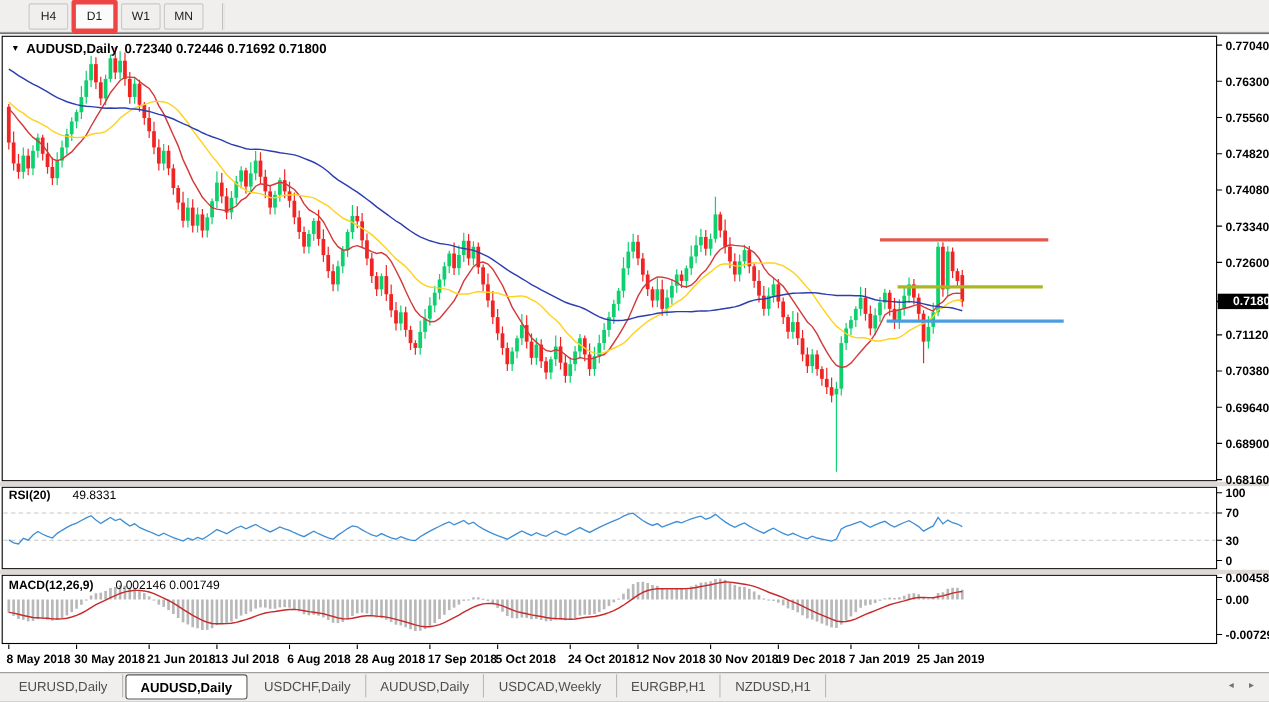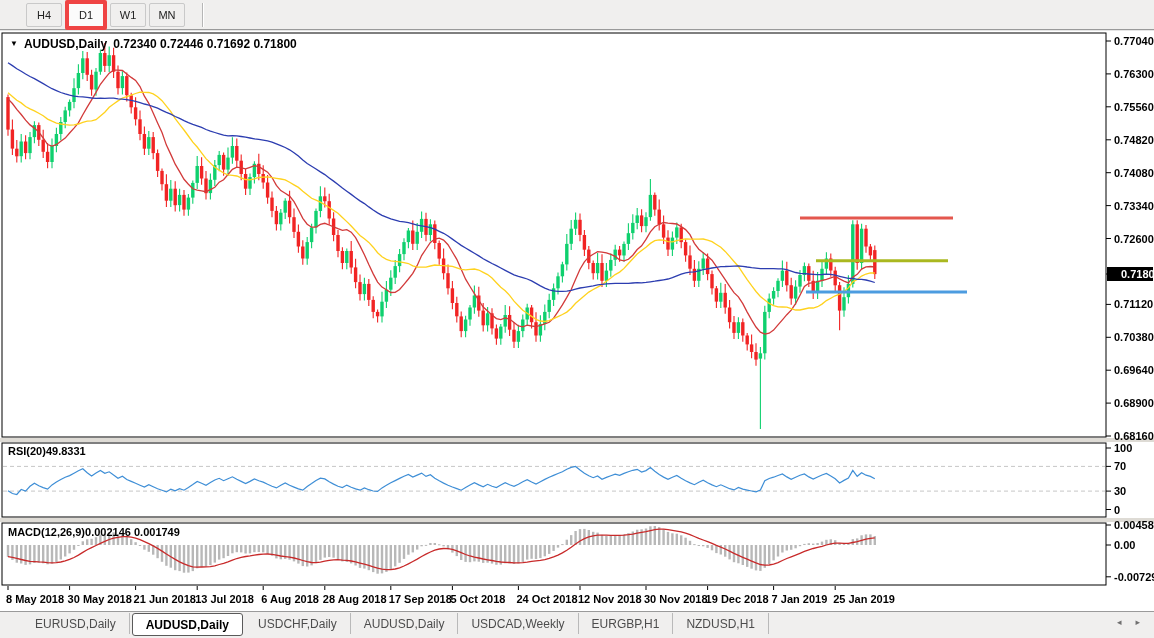--- a/index.html
+++ b/index.html
@@ -1,47 +1,47 @@
 <!DOCTYPE html>
 <html><head>
 <meta charset="utf-8">
 <style>
   html,body{margin:0;padding:0;width:1154px;height:638px;background:#ffffff;overflow:hidden;
             font-family:"Liberation Sans", sans-serif;}
-  #app{position:relative;width:1154px;height:638px;background:#e5e5e5;}
+  #app{position:relative;width:1154px;height:638px;background:#737373;}
 
   
   #toolbar{position:absolute;left:0;top:0;width:1154px;height:30px;background:#f0efee;
            border-bottom:1px solid #9a9a9a;display:flex;align-items:center;box-sizing:border-box;
            padding-left:26px;}
   .tf-btn{width:34px;height:22px;margin-right:3px;display:flex;align-items:center;justify-content:center;
           font-size:11px;color:#222;border:1px solid #c9c9c9;background:#f0efee;border-radius:2px;cursor:default;}
   .tf-btn.active{background:#fbfbfb;border:4px solid #ef4444;}
   .tf-sep{width:1px;height:24px;background:#b6b6b6;border-right:1px solid #ffffff;margin-left:14px;}
 
   
   #chart-region{position:absolute;left:0;top:31px;width:1154px;height:580px;background:#ffffff;}
   #chart-svg{position:absolute;left:0;top:0;}
 
   #chart-title{position:absolute;left:10px;top:6px;font-size:12px;font-weight:700;color:#000;
                display:flex;align-items:center;gap:6px;}
   #chart-title .tri{font-size:8px;line-height:1;}
   #rsi-label{position:absolute;left:8px;top:414px;font-size:11px;font-weight:700;color:#000;}
   #macd-label{position:absolute;left:8px;top:495px;font-size:11px;font-weight:700;color:#000;text-align:right;}
-  .ind-val{margin-left:0;font-weight:700;}
+  .ind-val{margin-left:20px;font-weight:400;}
 
   #price-box{position:absolute;left:1107px;top:236px;width:46px;height:14px;background:#000;
              color:#fff;font-size:11px;font-weight:700;line-height:14px;padding-left:14px;box-sizing:border-box;}
   #price-box:before{content:"";position:absolute;left:-4px;top:4px;border:3px solid transparent;
                     border-right-color:#000;}
 
   
   #tabbar{position:absolute;left:0;top:611px;width:1154px;height:27px;background:#f0efee;
           border-top:1px solid #9a9a9a;display:flex;align-items:flex-start;box-sizing:border-box;
-          padding:1px 0 0 22px;}
+          padding:1px 0 0 4px;}
   .tab{height:21px;display:flex;align-items:center;padding:0 13px;font-size:12px;color:#4d4d4d;
        border-right:1px solid #b9b9b9;cursor:default;white-space:nowrap;}
   .tab.active{background:#ffffff;border:1px solid #5a5a5a;border-radius:3px;color:#000;font-weight:700;
               margin:0 2px;}
   #tab-scroll{margin-left:auto;display:flex;gap:14px;padding:4px 14px 0 0;color:#707070;font-size:9px;}
   #tab-scroll span{cursor:default;}
 </style>
 </head>
 <body>
 

